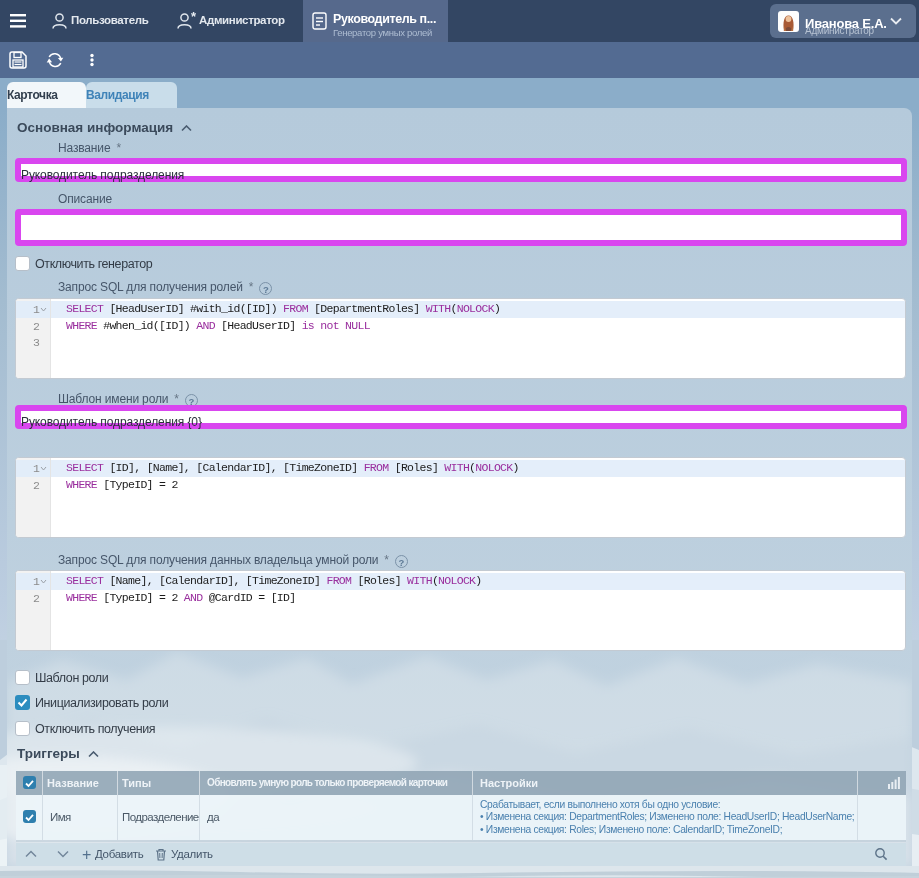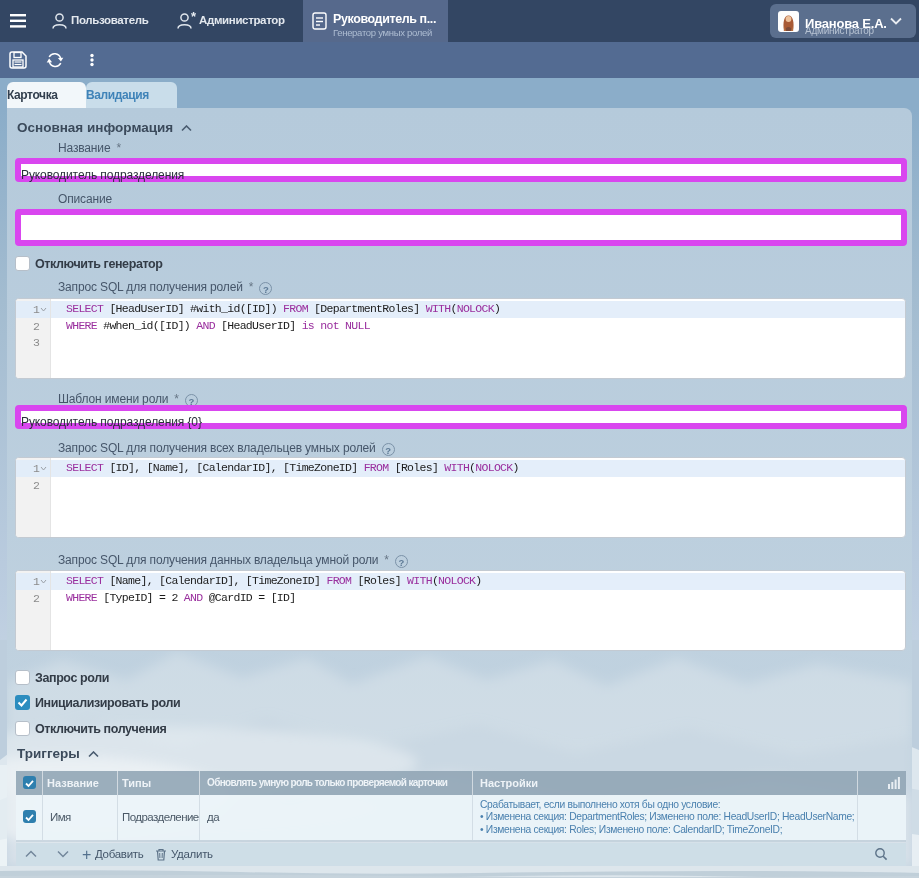--- a/index.html
+++ b/index.html
@@ -21,21 +21,21 @@
   
   #panel{left:7px;top:108px;width:905px;height:758px;background:linear-gradient(180deg,#b5cadb 0%,#bccfde 55%,#c5d5e1 100%);border-radius:0 8px 0 0;overflow:hidden;}
   .sechdr{font-size:13.5px;font-weight:bold;color:#3b4a5b;}
   .lbl{font-size:12px;letter-spacing:-0.15px;color:#46566a;margin-left:41px;}
   .star{color:#667585;margin-left:6px;}
   .inp{position:absolute;left:15px;width:892px;height:24px;background:#fff;border:6px solid #d946ef;border-radius:4px;box-sizing:border-box;
        font-size:12px;letter-spacing:-0.1px;color:#2a313a;line-height:22px;padding-left:0;}
   .ta{height:37px;}
   .cb{position:absolute;left:15px;width:15px;height:15px;background:#fff;border:1px solid #b6bfc9;border-radius:3px;box-sizing:border-box;}
   .cbc{background:#2c8dbf;border:none;}
-  .cblbl{position:absolute;left:35px;font-size:12.5px;letter-spacing:-0.4px;color:#333c47;font-weight:bold;}
+  .cblbl{position:absolute;left:35px;font-size:12.5px;letter-spacing:-0.4px;color:#333c47;}
   
   .ed{position:absolute;left:15px;width:891px;background:#fff;border:1px solid #c3cad2;border-radius:4px;box-sizing:border-box;overflow:hidden;}
   .gut{position:absolute;left:0;top:0;bottom:0;width:34px;background:#f2f2f2;border-right:1px solid #e4e4e4;}
   .ln{position:absolute;left:0;width:24px;text-align:right;font-family:"Liberation Mono",monospace;font-size:11.5px;color:#8b8b8b;}
   .code{position:absolute;left:35px;right:0;top:0;bottom:0;font-family:"Liberation Mono",monospace;font-size:11.5px;letter-spacing:-0.7px;white-space:pre;color:#1c1c1c;}
   .cl{position:absolute;left:0;right:0;height:16.5px;line-height:16.5px;padding-left:15px;}
   .hl{background:#e4eefa;}
   .hlg{position:absolute;left:0;top:0;width:34px;height:16.5px;background:#e2edf9;}
   .k{color:#9a2f9e;}
   
@@ -169,51 +169,51 @@
         <path d="M1 1 L3.5 4 L6 1" fill="none" stroke="#9aa0a6" stroke-width="1"></path>
       </svg>
     <div class="code">
       <div class="cl" style="top:18.5px"><span class="k">WHERE</span> #when_id([ID]) <span class="k">AND</span> [HeadUserID] <span class="k">is not NULL</span></div>
       <div class="cl hl" style="top:2px"><span class="k">SELECT</span> [HeadUserID] #with_id([ID]) <span class="k">FROM</span> [DepartmentRoles] <span class="k">WITH</span>(<span class="k">NOLOCK</span>)</div>
     </div>
   </div>
 
   <div class="abs lbl" style="left:17px;top:392px">Шаблон имени роли<span class="star">*</span><span class="help">?</span></div>
   <div class="abs inp" style="top:405px">Руководитель подразделения {0}</div>
-  <div class="abs lbl" style="left:17px;top:441px">Запрос SQL для получения всех владельцев умных ролей<span class="help">?</span></div>
   <div class="abs ed" style="top:457px;height:81px;">
     <div class="gut"></div>
     <div class="hlg" style="top:2px"></div>
     <div class="ln" style="top:4px">1</div>
       <div class="ln" style="top:20.5px">2</div>
     <svg class="abs" style="left:24px;top:8px" width="7" height="5" viewBox="0 0 7 5">
         <path d="M1 1 L3.5 4 L6 1" fill="none" stroke="#9aa0a6" stroke-width="1"></path>
       </svg>
     <div class="code">
       <div class="cl hl" style="top:2px"><span class="k">SELECT</span> [ID], [Name], [CalendarID], [TimeZoneID] <span class="k">FROM</span> [Roles] <span class="k">WITH</span>(<span class="k">NOLOCK</span>)</div>
+      <div class="cl" style="top:18.5px"><span class="k">WHERE</span> [TypeID] = 2</div>
     </div>
   </div>
 
   <div class="abs lbl" style="left:17px;top:553px">Запрос SQL для получения данных владельца умной роли<span class="star">*</span><span class="help">?</span></div>
   <div class="abs ed" style="top:570px;height:81px;">
     <div class="gut"></div>
     <div class="hlg" style="top:2px"></div>
     <div class="ln" style="top:4px">1</div>
       <div class="ln" style="top:20.5px">2</div>
     <svg class="abs" style="left:24px;top:8px" width="7" height="5" viewBox="0 0 7 5">
         <path d="M1 1 L3.5 4 L6 1" fill="none" stroke="#9aa0a6" stroke-width="1"></path>
       </svg>
     <div class="code">
       <div class="cl hl" style="top:2px"><span class="k">SELECT</span> [Name], [CalendarID], [TimeZoneID] <span class="k">FROM</span> [Roles] <span class="k">WITH</span>(<span class="k">NOLOCK</span>)</div>
       <div class="cl" style="top:18.5px"><span class="k">WHERE</span> [TypeID] = 2 <span class="k">AND</span> @CardID = [ID]</div>
     </div>
   </div>
 
   <div class="abs cb" style="top:670px"></div>
-  <div class="abs cblbl" style="top:671px">Запрос роли</div>
+  <div class="abs cblbl" style="top:671px">Шаблон роли</div>
   <div class="abs cb cbc" style="top:695px">
     <svg width="15" height="15" viewBox="0 0 15 15">
         <path d="M3.5 7.5 L6.5 10.5 L11.5 4.5" fill="none" stroke="#fff" stroke-width="2"></path>
       </svg>
   </div>
   <div class="abs cblbl" style="top:696px">Инициализировать роли</div>
   <div class="abs cb" style="top:721px"></div>
   <div class="abs cblbl" style="top:722px">Отключить получения</div>
 
   <div class="abs sechdr" style="left:17px;top:746px">Триггеры

